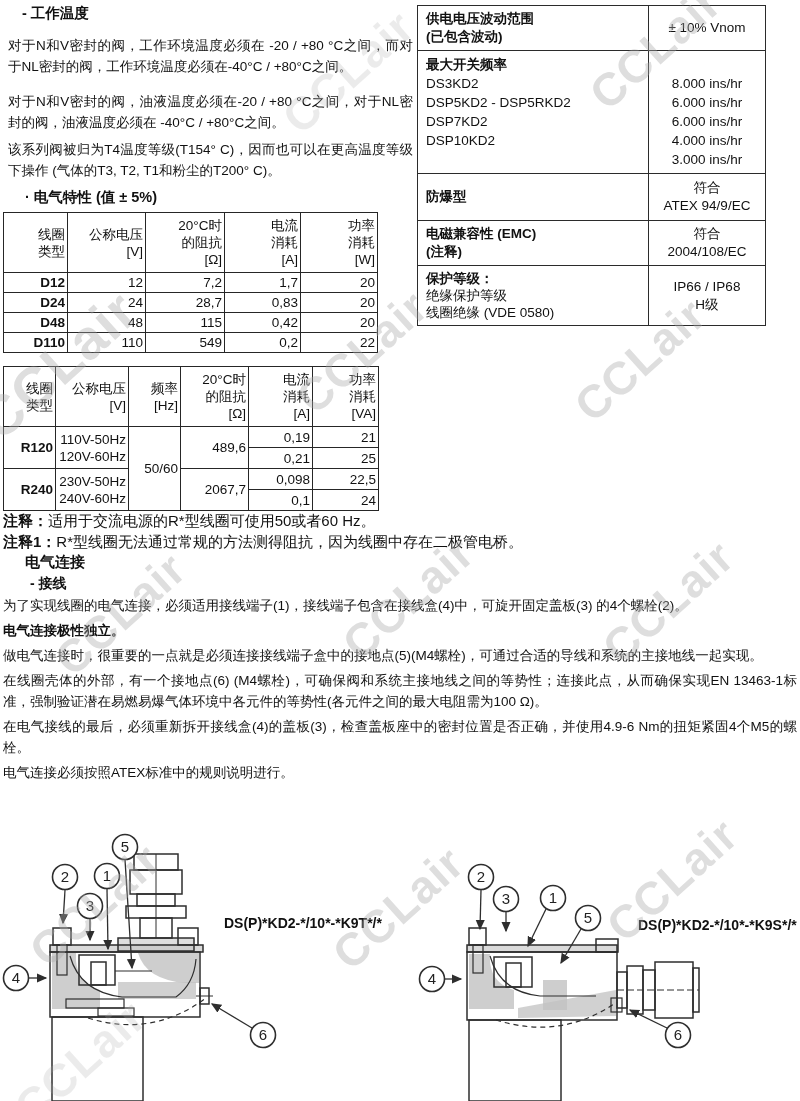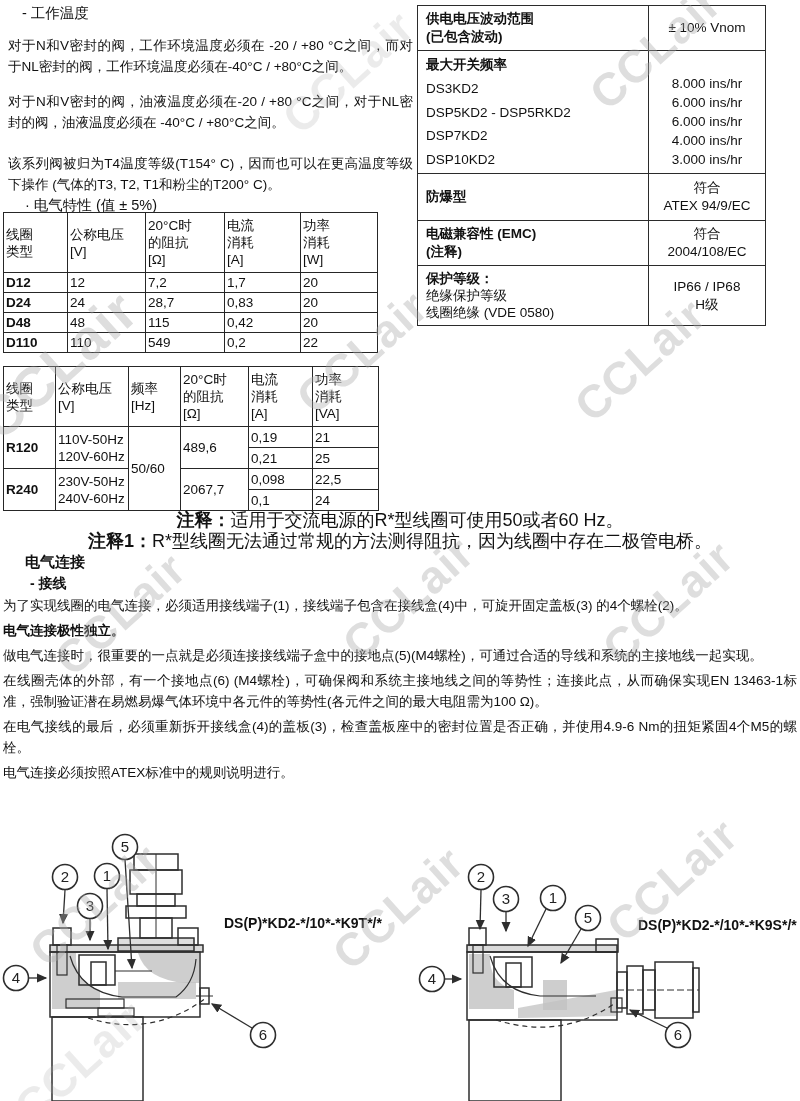--- a/index.html
+++ b/index.html
@@ -8,42 +8,42 @@
   .abs{position:absolute;}
   .b{font-weight:bold;}
   .prel{white-space:pre-line;}
   
   .wm{position:absolute;font-size:46px;font-weight:bold;color:#a9a9a9;opacity:.38;
       transform:translate(-50%,-50%) rotate(-42deg);white-space:nowrap;z-index:30;
       pointer-events:none;letter-spacing:1px;}
   .wm.big{font-size:56px;}
   .wm.faint{opacity:.22;}
   
-  .h1{font-size:14.5px;font-weight:normal;}
+  .h1{font-size:14.5px;font-weight:bold;}
   .para{font-size:13.5px;line-height:21px;text-align:justify;}
   
   .spec{position:absolute;left:417px;top:5px;width:349px;border:1.6px solid #2b2b2b;
         font-size:13.5px;box-sizing:border-box;background:transparent;}
   .spec-row{display:flex;border-bottom:1.4px solid #2b2b2b;}
   .spec-row:last-child{border-bottom:none;gap:32px;}
   .spec-label{flex:1;padding:4px 8px;line-height:18px;display:flex;flex-direction:column;justify-content:center;}
   .spec-value{width:112px;border-left:1.4px solid #2b2b2b;display:flex;flex-direction:column;
               align-items:center;justify-content:center;text-align:center;line-height:18px;padding:4px 2px;}
   .mline{line-height:19px;}
   .vspacer{height:19px;}
   
-  table.dtab{border-collapse:collapse;table-layout:fixed;font-size:13.5px;text-align:left;}
+  table.dtab{border-collapse:collapse;table-layout:fixed;font-size:13.5px;text-align:right;}
   table.dtab td{border:1.4px solid #262626;padding:0 2px;vertical-align:middle;}
   table.dtab td.hd{line-height:17px;padding:4px 2px;}
   .dc tr.dr{height:20px;}
   .ac tr.dr{height:21px;}
   .ac td.hd{line-height:16px;}
   
   .bottom-text p{margin:0 0 4px 0;font-size:13.5px;line-height:21px;text-align:justify;}
-  .note-line{font-size:18px;line-height:21px;text-align:center;}
+  .note-line{font-size:15px;line-height:21px;}
   svg text.cnum{font-size:15px;fill:#222;}
   svg text.dlab{font-size:14px;font-weight:bold;fill:#111;}
 </style>
 </head>
 <body>
 
 <div id="page">
 
   <div class="wm" style="left:655px;top:48px">CCLair</div>
   <div class="wm faint" style="left:348px;top:72px">CCLair</div>
@@ -55,31 +55,31 @@
   <div class="wm" style="left:668px;top:602px">CCLair</div>
   <div class="wm" style="left:95px;top:905px">CCLair</div>
   <div class="wm" style="left:398px;top:908px">CCLair</div>
   <div class="wm" style="left:672px;top:880px">CCLair</div>
   <div class="wm faint" style="left:80px;top:1062px">CCLair</div>
 
   <div class="abs" style="left:8px;top:4px;width:405px">
     <div class="h1" style="margin-left:14px">- 工作温度</div>
     <div class="para" style="margin-top:12px">对于N和V密封的阀，工作环境温度必须在 -20 / +80 °C之间，而对于NL密封的阀，工作环境温度必须在-40°C / +80°C之间。</div>
     <div class="para" style="margin-top:14px">对于N和V密封的阀，油液温度必须在-20 / +80 °C之间，对于NL密封的阀，油液温度必须在 -40°C / +80°C之间。</div>
-    <div class="para" style="margin-top:20px">该系列阀被归为T4温度等级(T154° C)，因而也可以在更高温度等级下操作 (气体的T3, T2, T1和粉尘的T200° C)。</div>
+    <div class="para" style="margin-top:6px">该系列阀被归为T4温度等级(T154° C)，因而也可以在更高温度等级下操作 (气体的T3, T2, T1和粉尘的T200° C)。</div>
   </div>
 
   <div class="spec">
     <div class="spec-row">
       <div class="spec-label b prel">供电电压波动范围
 (已包含波动)</div>
       <div class="spec-value">± 10% Vnom</div>
     </div>
     <div class="spec-row">
-      <div class="spec-label" style="justify-content:space-between">
+      <div class="spec-label" style="justify-content:flex-start">
         <div class="b mline">最大开关频率</div>
         <div class="mline">DS3KD2</div>
         <div class="mline">DSP5KD2 - DSP5RKD2</div>
         <div class="mline">DSP7KD2</div>
         <div class="mline">DSP10KD2</div>
       </div>
       <div class="spec-value" style="justify-content:flex-start">
         <div class="vspacer"></div>
         <div class="mline">8.000 ins/hr</div>
         <div class="mline">6.000 ins/hr</div>
@@ -103,21 +103,21 @@
       <div class="spec-label" style="line-height:17px">
         <div class="b">保护等级：</div>
         <div>绝缘保护等级</div>
         <div>线圈绝缘  (VDE 0580)</div>
       </div>
       <div class="spec-value prel">IP66 / IP68
 H级</div>
     </div>
   </div>
 
-  <div class="abs h1" style="left:25px;top:196px">· 电气特性 (值 ± 5%)</div>
+  <div class="abs h1" style="left:25px;top:188px">· 电气特性 (值 ± 5%)</div>
   <table class="dtab dc abs" style="left:3px;top:212px;width:374px">
     <colgroup>
         <col style="width:64px">
         <col style="width:78px">
         <col style="width:79px">
         <col style="width:76px">
         <col style="width:77px">
       </colgroup>
     <tbody>
         <tr>

